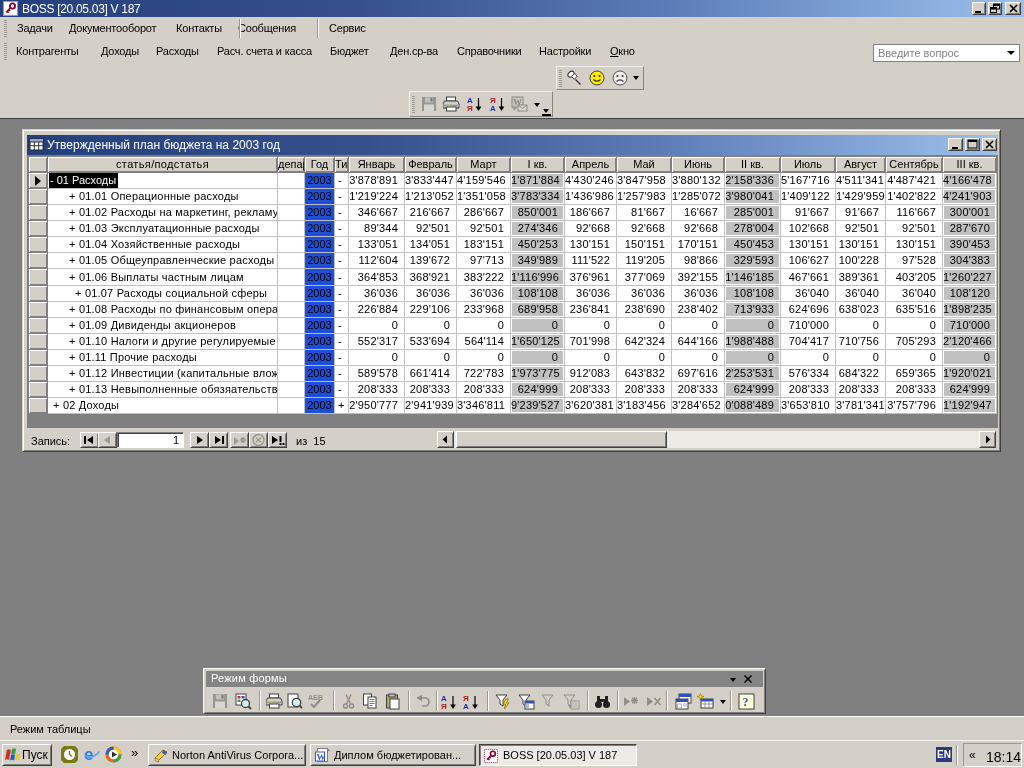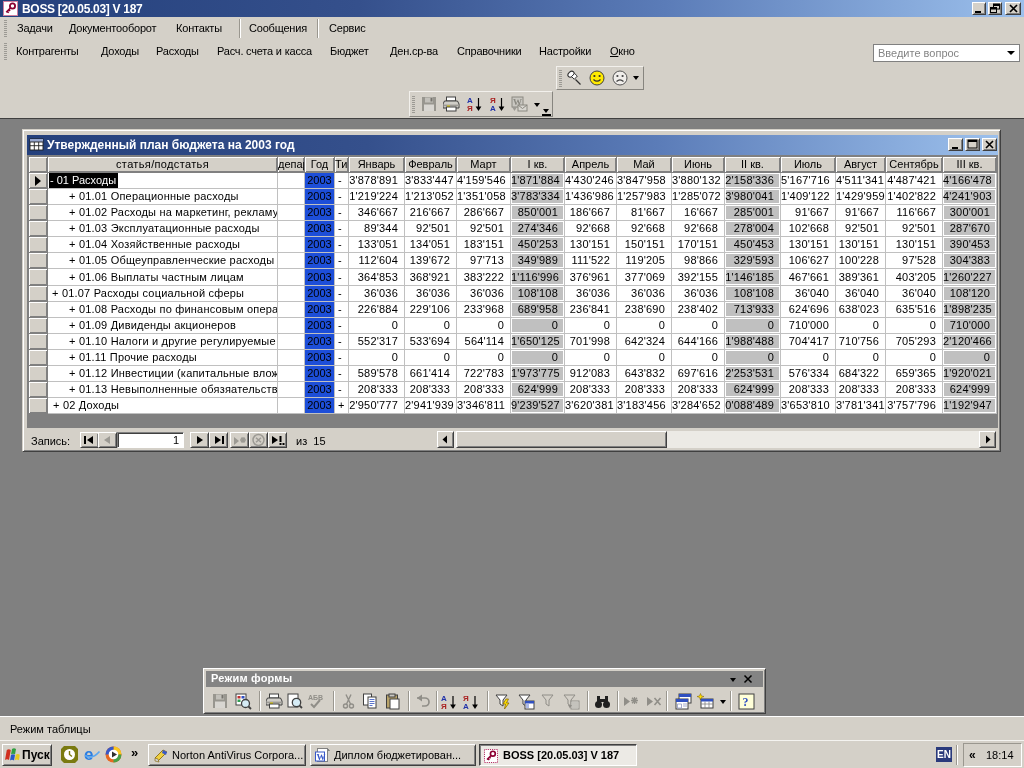--- a/index.html
+++ b/index.html
@@ -1,17 +1,17 @@
 <!DOCTYPE html>
 <html><head><meta charset="utf-8"><style>
 *{margin:0;padding:0;box-sizing:border-box;}
 html,body{width:1024px;height:768px;overflow:hidden;}
 body{font-family:"Liberation Sans",sans-serif;font-size:11px;background:#d4d0c8;position:relative;color:#000;}
 .abs{position:absolute;}
-.b{font-weight:bold;}
+.b{font-weight:normal;}
 .btn3{background:#d4d0c8;border:1px solid;border-color:#fff #404040 #404040 #fff;box-shadow:inset 1px 1px 0 #d4d0c8,inset -1px -1px 0 #808080;}
 .grip{width:3px;background-image:repeating-linear-gradient(to bottom,#9c9a94 0,#9c9a94 1px,transparent 1px,transparent 2px);}
 .tbpanel{background:#d4d0c8;border:1px solid;border-color:#f2f0ec #87857f #87857f #f2f0ec;}
 
 .ds{border-collapse:collapse;table-layout:fixed;font-size:11px;width:969px;}
 .ds td{height:16.08px;overflow:hidden;white-space:nowrap;border:1px solid #c0c0c0;padding:0;line-height:15px;}
 .ds tr.hd td{height:13.4px;}
 .hc{background:#d4d0c8;border-color:#808080 !important;box-shadow:inset 1px 1px 0 #fff,inset -1px -1px 0 #808080;text-align:center;}
 .st{background:#fff;text-align:left;letter-spacing:0.2px;}
 .yr{background:#1d4ed8;text-align:center;}
@@ -48,21 +48,21 @@
       <svg width="14" height="11" viewBox="0 0 14 11" style="position:absolute;left:1px;top:0">
         <path d="M3 2l7 7M10 2l-7 7" stroke="#000" stroke-width="1.7"></path>
       </svg>
     </div>
   </div>
 <div class="abs" style="left:0;top:17px;width:852px;height:23px;">
     <div class="abs grip" style="left:4px;top:3px;height:17px;"></div>
     <div class="mi" style="left:17px">Задачи</div>
     <div class="mi" style="left:69px">Документооборот</div>
     <div class="mi" style="left:176px">Контакты</div>
-    <div class="mi" style="left:249px">Сообщения</div>
+    <div class="mi" style="left:238px">Сообщения</div>
     <div class="mi" style="left:329px">Сервис</div>
     <div class="abs" style="left:239px;top:2px;width:1px;height:19px;background:#9a978f"></div>
     <div class="abs" style="left:240px;top:2px;width:1px;height:19px;background:#fff"></div>
     <div class="abs" style="left:317px;top:2px;width:1px;height:19px;background:#9a978f"></div>
     <div class="abs" style="left:318px;top:2px;width:1px;height:19px;background:#fff"></div>
   </div>
 <div class="abs" style="left:0;top:40px;width:1024px;height:23px;">
     <div class="abs grip" style="left:4px;top:3px;height:17px;"></div>
     <div class="mi" style="left:16px">Контрагенты</div>
     <div class="mi" style="left:101px">Доходы</div>
@@ -335,21 +335,21 @@
               <td class="num">377'069</td>
               <td class="num">392'155</td>
               <td class="num q">1'146'185</td>
               <td class="num">467'661</td>
               <td class="num">389'361</td>
               <td class="num">403'205</td>
               <td class="num q">1'260'227</td>
             </tr>
             <tr>
               <td class="hc sel"></td>
-              <td class="st" style="padding-left:4px">+ 01.07 Расходы социальной сферы</td>
+              <td class="st" style="padding-left:27px">+ 01.07 Расходы социальной сферы</td>
               <td class="st"></td>
               <td class="yr">2003</td>
               <td class="ti">-</td>
               <td class="num">36'036</td>
               <td class="num">36'036</td>
               <td class="num">36'036</td>
               <td class="num q">108'108</td>
               <td class="num">36'036</td>
               <td class="num">36'036</td>
               <td class="num">36'036</td>
@@ -734,14 +734,14 @@
           <path d="M7.6 6.9L3.2 11.3M4.2 10.3l1.5 1.5M5.8 8.7l1.3 1.3" stroke-width="1.6"></path>
         </g>
       </svg>
       <div class="abs b" style="left:23px;top:4px;">BOSS [20.05.03] V 187</div>
     </div>
     <div class="abs" style="left:936px;top:6px;width:16px;height:15px;background:#2a3a7c;color:#fff;text-align:center;font-size:10px;line-height:15px;font-weight:bold;">EN</div>
     <div class="abs" style="left:956px;top:4px;width:1px;height:20px;background:#9a978f"></div>
     <div class="abs" style="left:957px;top:4px;width:1px;height:20px;background:#fff"></div>
     <div class="abs" style="left:963px;top:2px;width:59px;height:24px;border:1px solid;border-color:#9a978f #fff #fff #9a978f;">
       <div class="abs b" style="left:5px;top:4px;font-size:12px;">«</div>
-      <div class="abs" style="left:22px;top:5px;font-size:11px;text-align:right;">18:14</div>
+      <div class="abs" style="left:22px;top:5px;font-size:14px;text-align:right;">18:14</div>
     </div>
   </div>
 </body></html>

